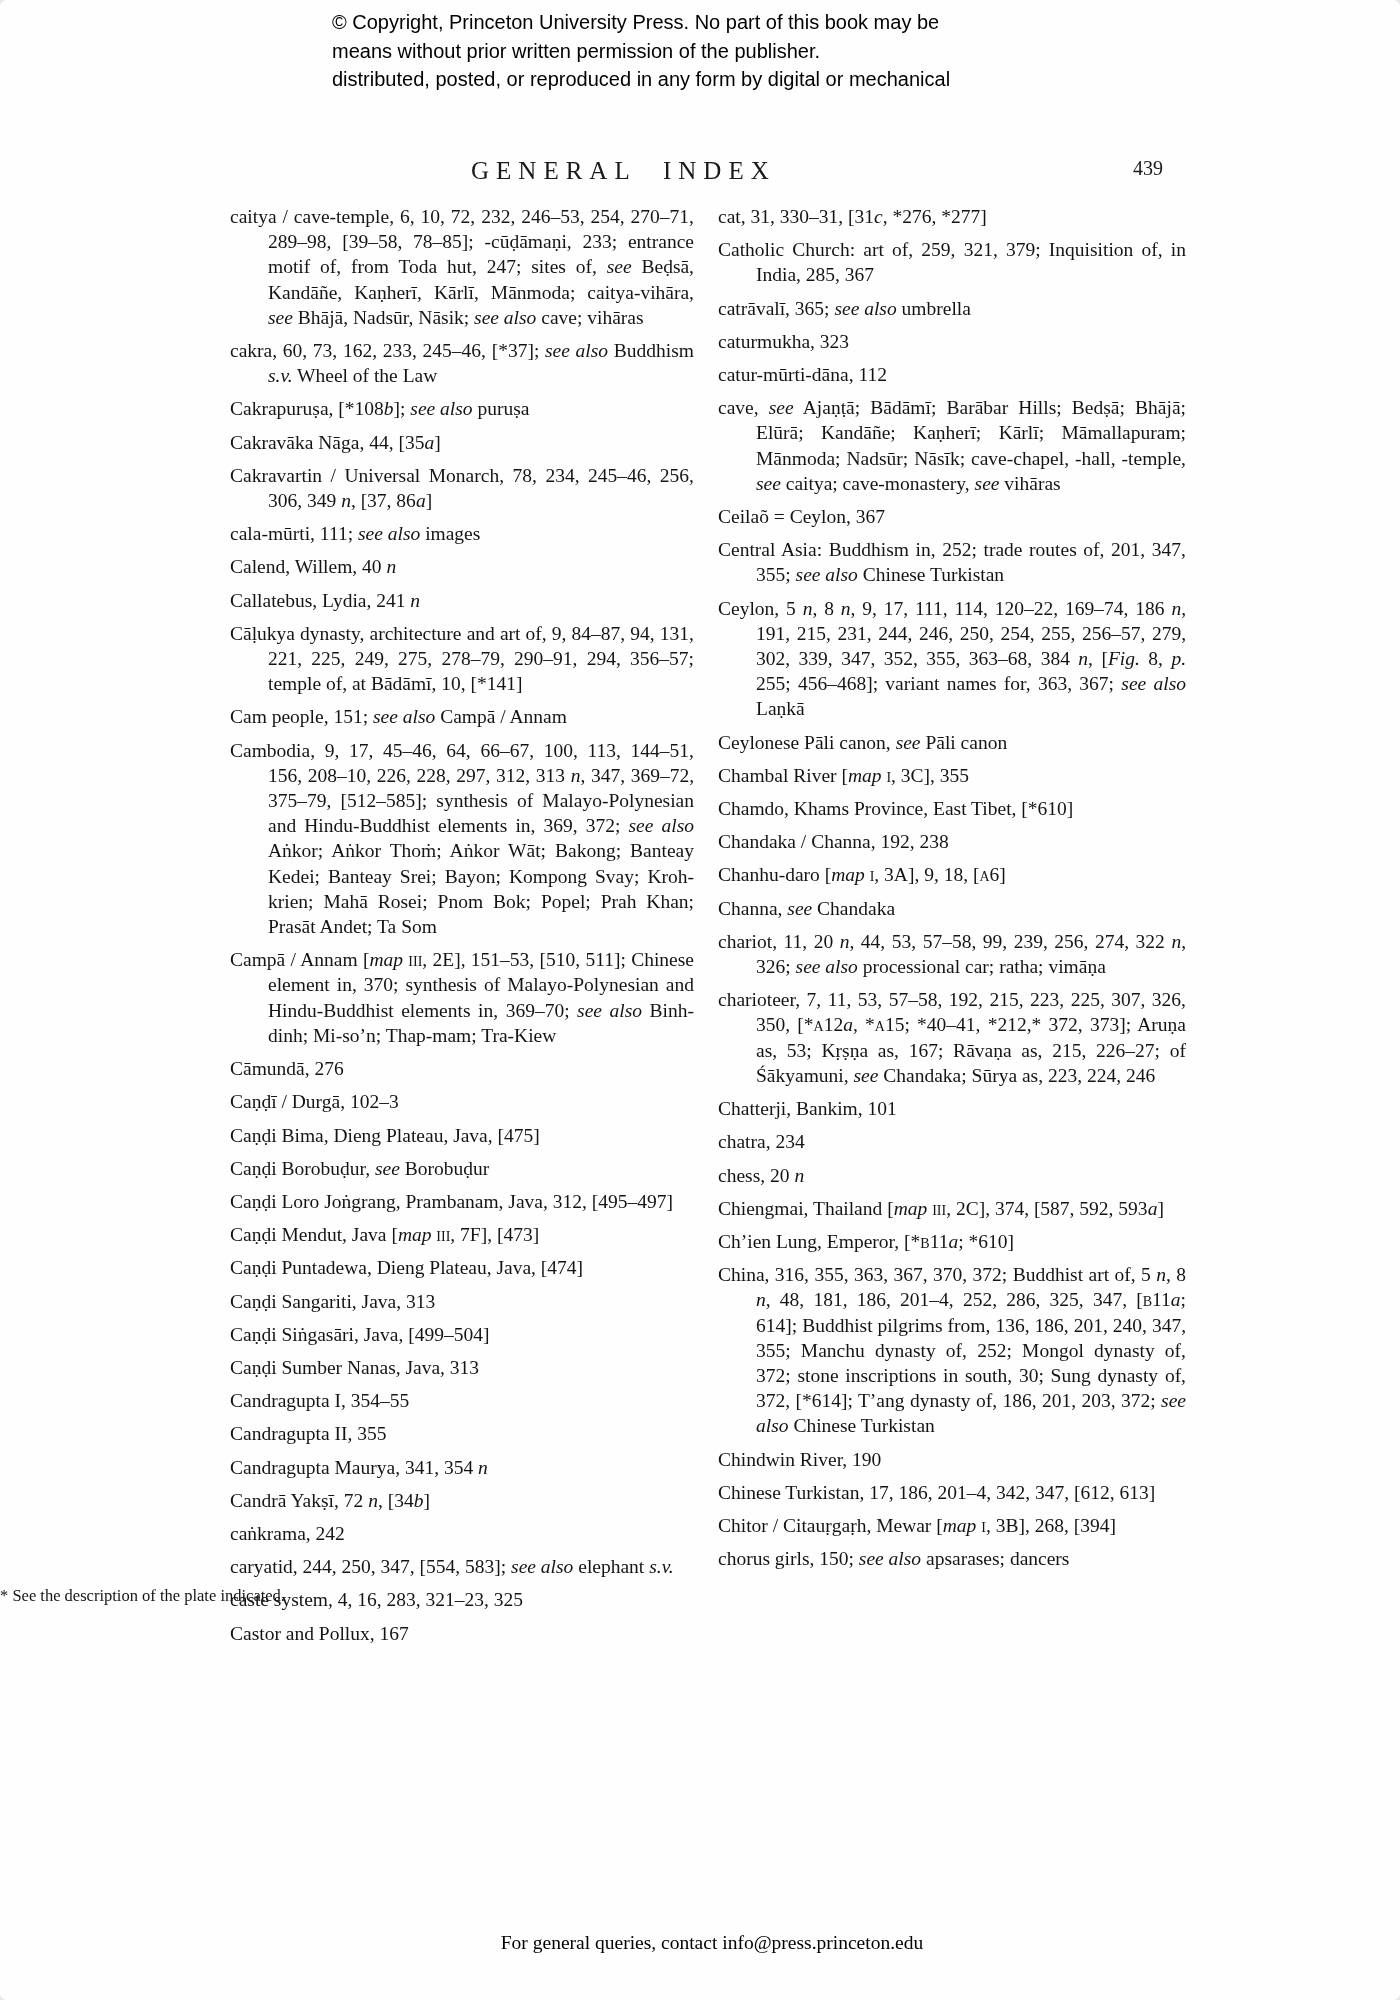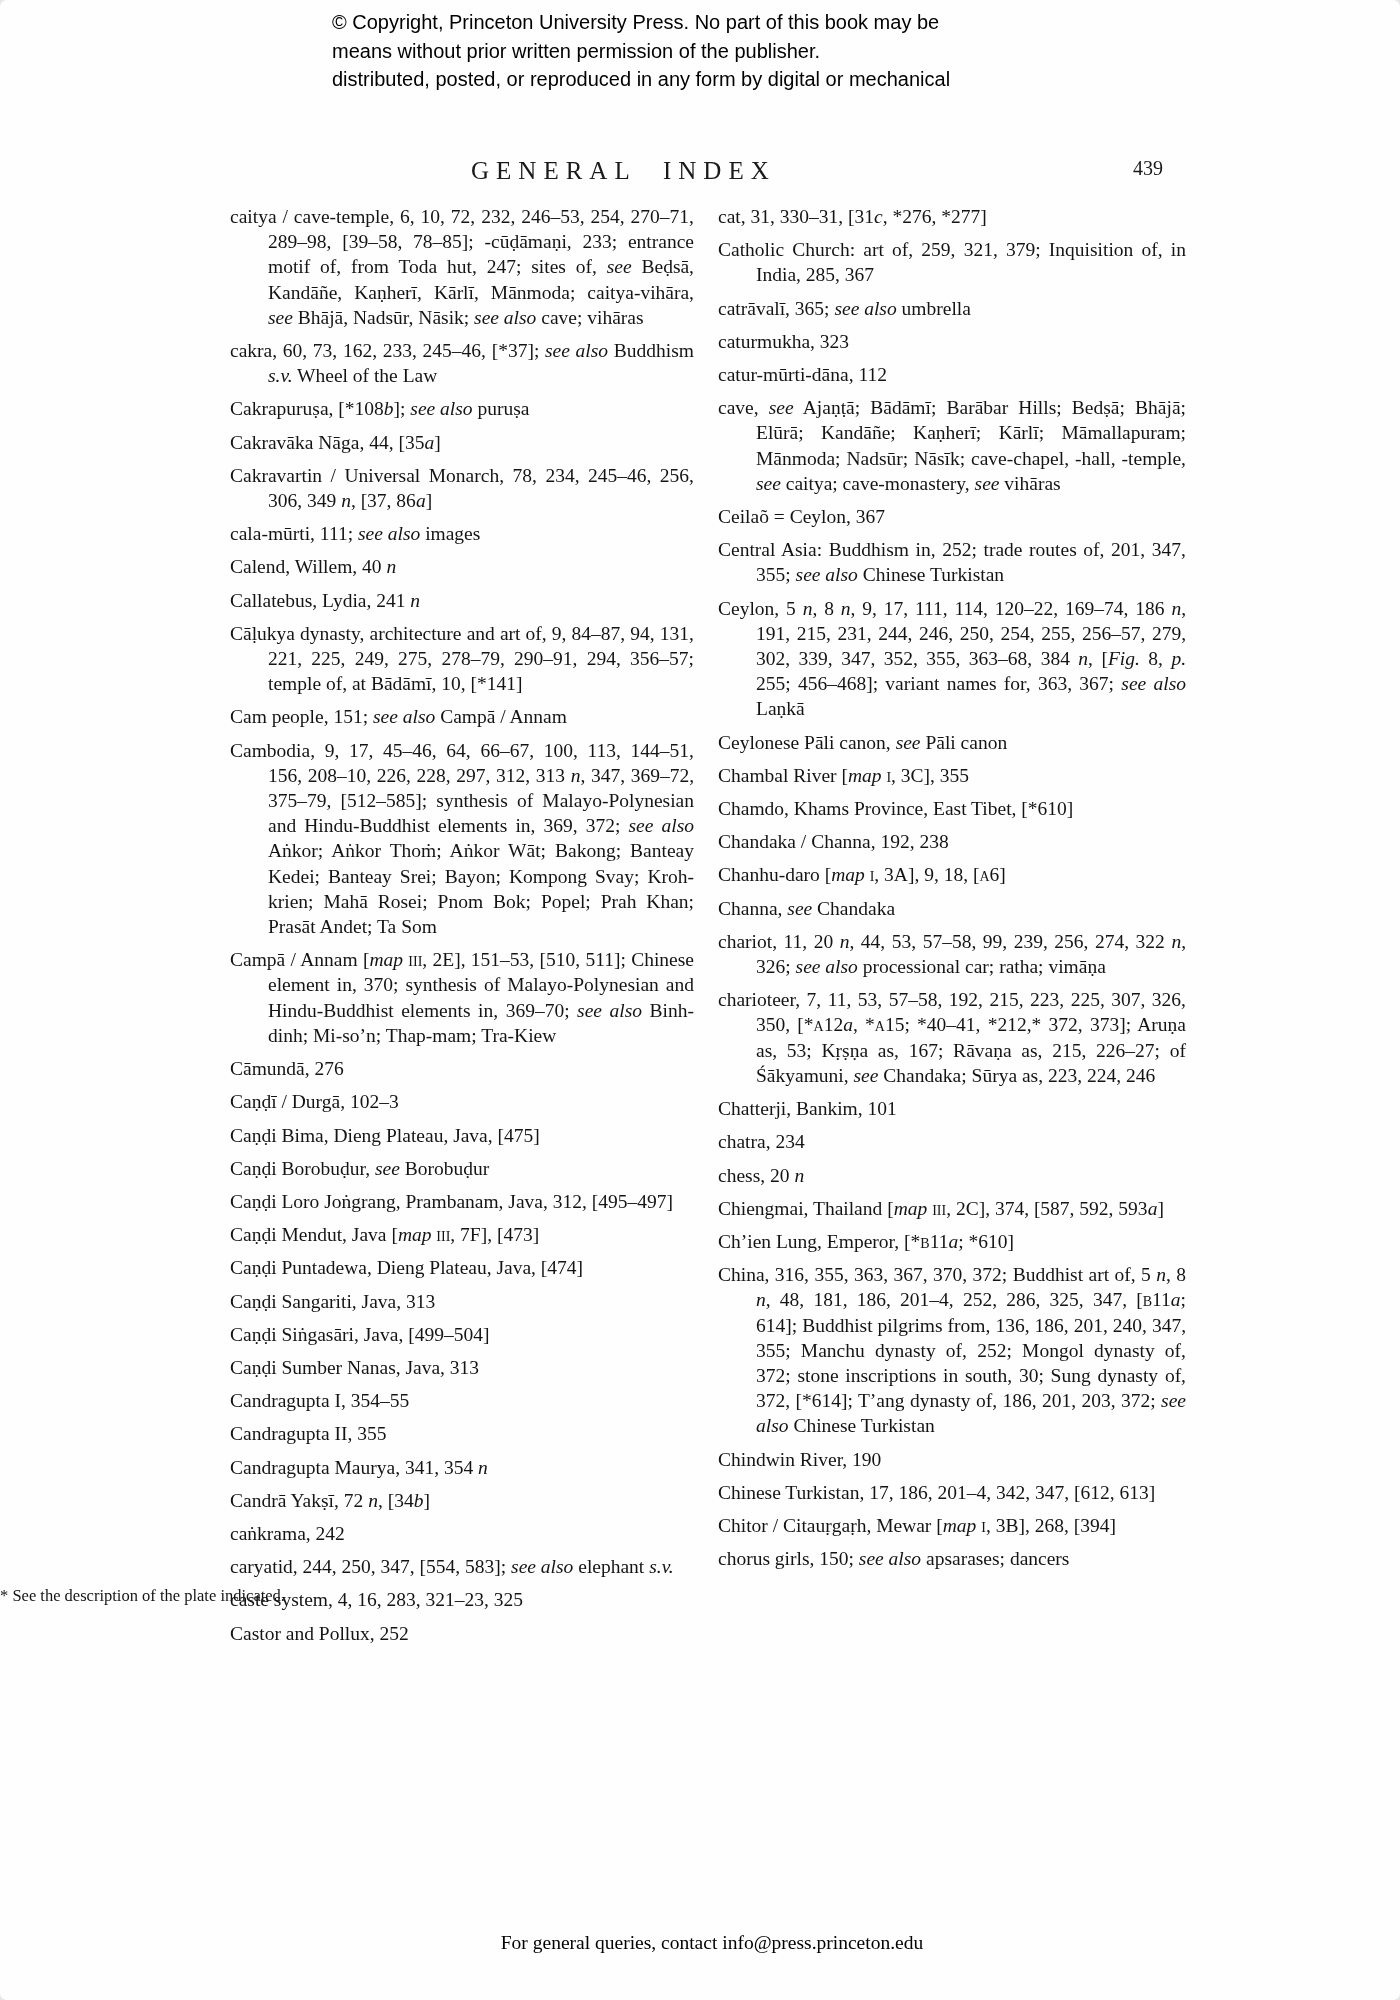--- a/index.html
+++ b/index.html
@@ -78,21 +78,21 @@
       <p class="entry"><span>Caṇḍi Sangariti, Java, 313</span></p>
       <p class="entry"><span>Caṇḍi Siṅgasāri, Java, [499–504]</span></p>
       <p class="entry"><span>Caṇḍi Sumber Nanas, Java, 313</span></p>
       <p class="entry"><span>Candragupta I, 354–55</span></p>
       <p class="entry"><span>Candragupta II, 355</span></p>
       <p class="entry"><span>Candragupta Maurya, 341, 354 </span><i>n</i></p>
       <p class="entry"><span>Candrā Yakṣī, 72 </span><i>n</i><span>, [34</span><i>b</i><span>]</span></p>
       <p class="entry"><span>caṅkrama, 242</span></p>
       <p class="entry"><span>caryatid, 244, 250, 347, [554, 583]; </span><i>see also</i><span> elephant </span><i>s.v.</i></p>
       <p class="entry"><span>caste system, 4, 16, 283, 321–23, 325</span></p>
-      <p class="entry"><span>Castor and Pollux, 252</span></p>
+      <p class="entry"><span>Castor and Pollux, 167</span></p>
     </div>
   <div class="col col-right">
       <p class="entry"><span>cat, 31, 330–31, [31</span><i>c</i><span>, *276, *277]</span></p>
       <p class="entry"><span>Catholic Church: art of, 259, 321, 379; Inquisition of, in India, 285, 367</span></p>
       <p class="entry"><span>catrāvalī, 365; </span><i>see also</i><span> umbrella</span></p>
       <p class="entry"><span>caturmukha, 323</span></p>
       <p class="entry"><span>catur-mūrti-dāna, 112</span></p>
       <p class="entry"><span>cave, </span><i>see</i><span> Ajaṇṭā; Bādāmī; Barābar Hills; Bedṣā; Bhājā; Elūrā; Kandāñe; Kaṇherī; Kārlī; Māmallapuram; Mānmoda; Nadsūr; Nāsīk; cave-chapel, -hall, -temple, </span><i>see</i><span> caitya; cave-monastery, </span><i>see</i><span> vihāras</span></p>
       <p class="entry"><span>Ceilaõ = Ceylon, 367</span></p>
       <p class="entry"><span>Central Asia: Buddhism in, 252; trade routes of, 201, 347, 355; </span><i>see also</i><span> Chinese Turkistan</span></p>

